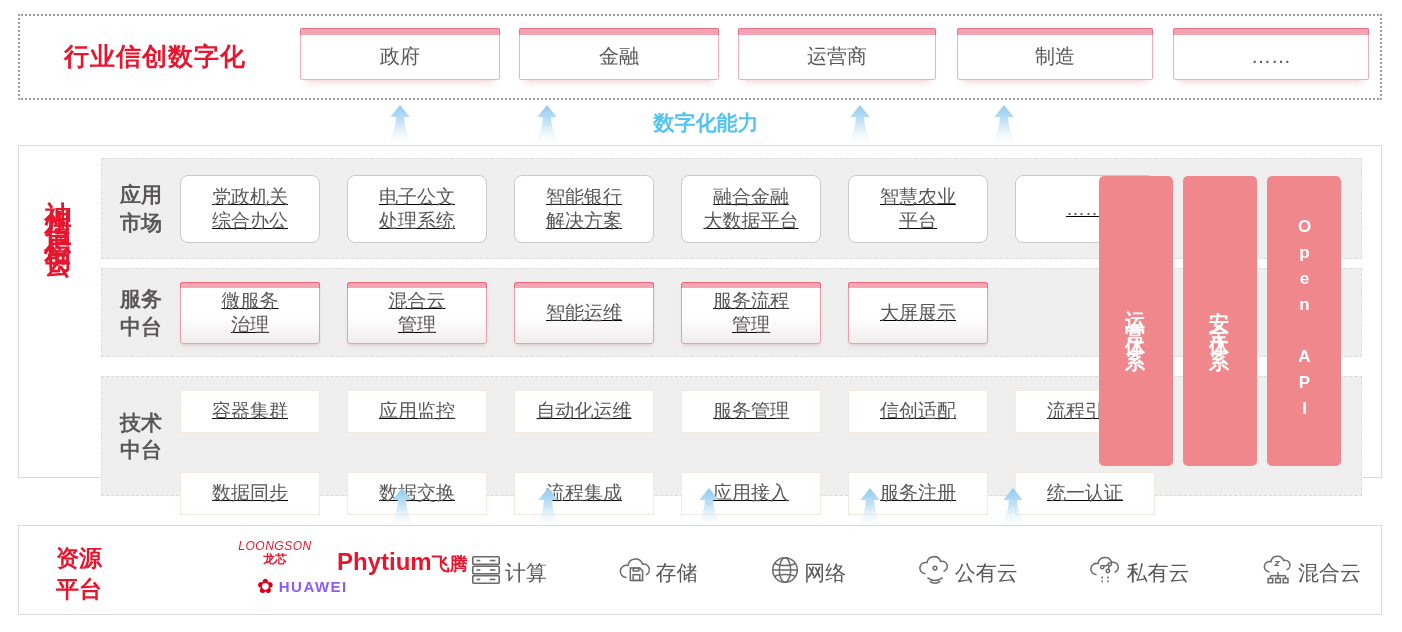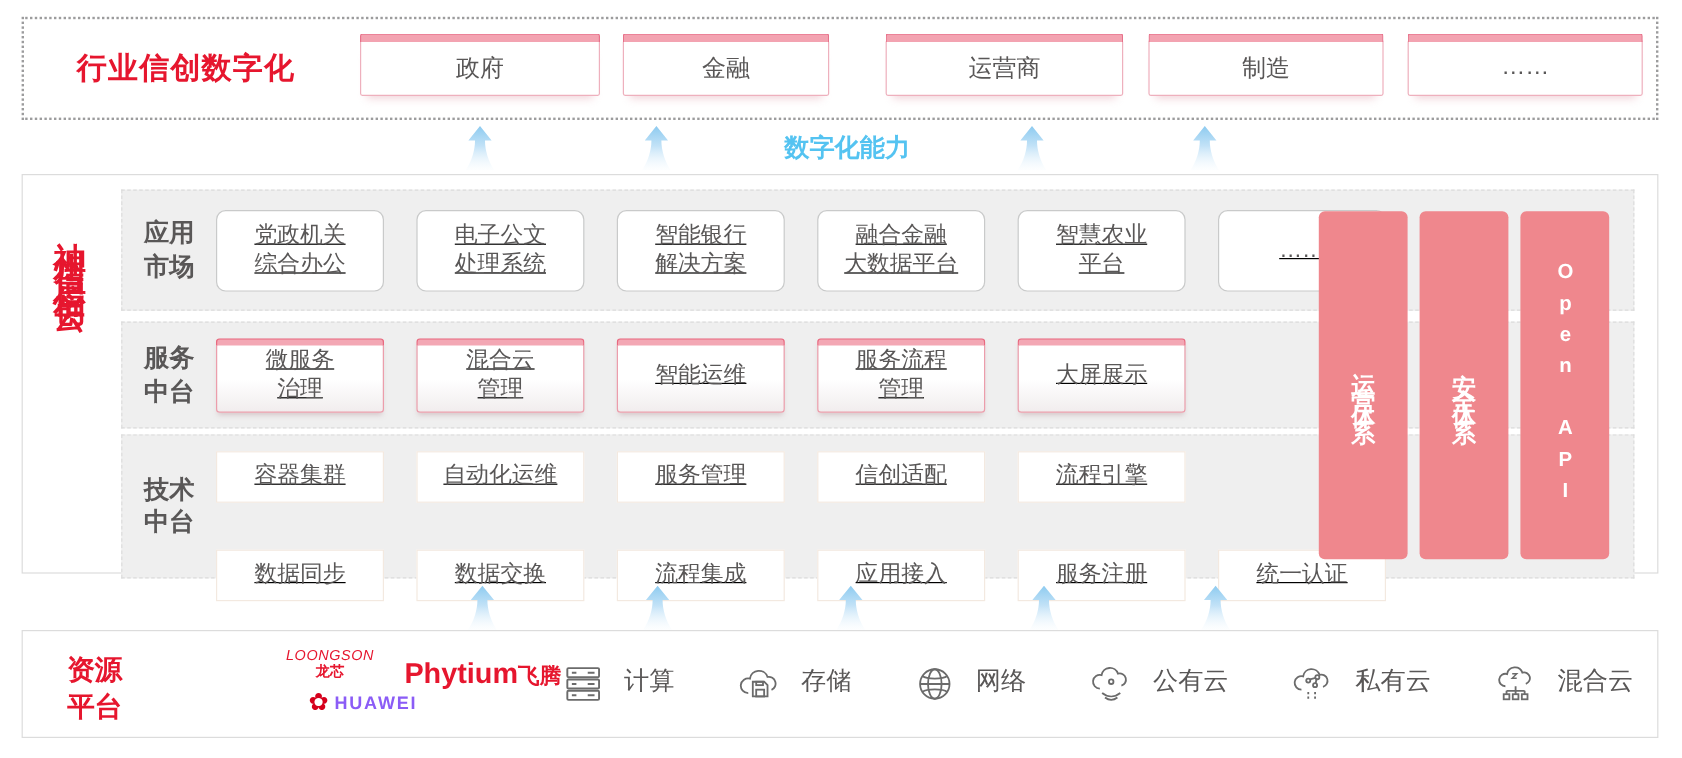--- a/index.html
+++ b/index.html
@@ -10,42 +10,42 @@
   .top-band{position:absolute;left:18px;top:14px;width:1364px;height:86px;
     border:2px dotted #9c9c9d;box-sizing:border-box;background:#fff;}
   .top-title{position:absolute;left:44px;top:24px;font-size:25px;font-weight:bold;color:#e6162e;letter-spacing:1px;}
   .industry-box{position:absolute;top:17px;height:47px;background:#fff;
     border:1px solid #eeb0bd;border-radius:2px;box-sizing:border-box;
     display:flex;align-items:center;justify-content:center;
     font-size:20px;color:#595757;
     box-shadow:0 8px 7px -6px rgba(222,150,163,.45);}
   .industry-box::before{content:"";position:absolute;left:-1px;right:-1px;top:-6px;height:6px;
     background:#f3a3b1;border:1px solid #e7718a;border-bottom:none;border-radius:2px 2px 0 0;}
-  .ib1{left:280px;width:200px}.ib2{left:499px;width:172px}.ib3{left:718px;width:198px}
+  .ib1{left:280px;width:200px}.ib2{left:499px;width:200px}.ib3{left:718px;width:198px}
   .ib4{left:937px;width:196px}.ib5{left:1153px;width:196px}
 
   
   .cap-label{position:absolute;left:636px;top:109px;width:140px;text-align:center;
     font-size:21px;font-weight:bold;color:#54c3f1;}
   .arrow-up{position:absolute;width:24px;height:41px;}
   .ta1{left:388px;top:103px}.ta2{left:535px;top:103px}.ta3{left:848px;top:103px}.ta4{left:992px;top:103px}
   .ba1{left:390px;top:486px}.ba2{left:536px;top:486px}.ba3{left:697px;top:486px}
   .ba4{left:858px;top:486px}.ba5{left:1001px;top:486px}
 
   
   .platform{position:absolute;left:18px;top:145px;width:1364px;height:333px;
     background:#fff;border:1px solid #dcdcdc;box-sizing:border-box;}
   .vertical-title{position:absolute;left:22px;top:33px;height:276px;
     writing-mode:vertical-rl;text-orientation:upright;
     font-size:27px;font-weight:bold;color:#e6162e;letter-spacing:9px;line-height:34px;}
   .band{position:absolute;left:82px;width:1261px;background:#efefef;
     border:1px dashed #dcdcdc;box-sizing:border-box;display:flex;align-items:center;}
   .band1{top:12px;height:101px}
   .band2{top:122px;height:89px}
-  .band3{top:216px;height:120px}
+  .band3{top:230px;height:120px}
   .band-label{width:78px;flex:0 0 78px;text-align:center;font-size:21px;font-weight:bold;
     color:#595757;white-space:pre-line;line-height:1.3;}
   .band-items{display:flex;gap:27px;text-decoration:underline;}
   .cellbox{width:140px;box-sizing:border-box;display:flex;align-items:center;justify-content:center;
     text-align:center;font-size:19px;color:#595757;white-space:pre-line;line-height:1.22;}
   .app-box{height:68px;background:#fff;border:1px solid #c9caca;border-radius:8px;}
   .svc-box{position:relative;height:62px;background:linear-gradient(#ffffff 55%,#f1edee 100%);
     border:1px solid #ec9dab;border-radius:3px;box-shadow:0 3px 4px -2px rgba(190,160,165,.5);}
   .svc-box::before{content:"";position:absolute;top:-1px;left:-1px;right:-1px;height:6px;
     background:#f3a7b4;border:1px solid #e8697f;border-bottom:none;border-radius:3px 3px 0 0;box-sizing:border-box;}
@@ -66,21 +66,21 @@
   .loongson-word{font-size:12px;font-weight:400;font-style:italic;letter-spacing:.5px;}
   .loongson-cn{font-size:12px;font-weight:bold;margin-top:-2px;}
   .vendor-phytium{position:absolute;left:318px;top:22px;color:#e6162e;font-weight:bold;}
   .phytium-word{font-size:24px;}
   .phytium-cn{font-size:18px;}
   .vendor-huawei{position:absolute;left:238px;top:50px;display:flex;align-items:center;gap:5px;}
   .huawei-flower{color:#d6001c;font-size:20px;line-height:20px;}
   .huawei-word{font-size:15px;font-weight:bold;color:#8b5cf6;letter-spacing:1.5px;}
   .res-items{position:absolute;left:450px;top:0;width:892px;height:88px;
     display:flex;align-items:center;justify-content:space-between;}
-  .res-item{display:flex;align-items:flex-start;gap:17px;}
+  .res-item{display:flex;align-items:flex-end;gap:2px;}
   .res-item svg{flex:0 0 auto;}
   .res-label{font-size:21px;color:#595757;}
 </style>
 </head>
 <body>
 
 <svg width="0" height="0" style="position:absolute">
   <defs>
     <linearGradient id="arrowGrad" x1="0" y1="0" x2="0" y2="1">
       <stop offset="0" stop-color="#8ecbf0"></stop>
@@ -150,20 +150,21 @@
         <div class="cellbox svc-box">大屏展示</div>
       </div>
     </div>
 
     <div class="band band3">
       <div class="band-label">技术
 中台</div>
       <div class="tech-col">
         <div class="band-items">
           <div class="cellbox tech-box">容器集群</div>
+          <div class="cellbox tech-box">应用监控</div>
           <div class="cellbox tech-box">自动化运维</div>
           <div class="cellbox tech-box">服务管理</div>
           <div class="cellbox tech-box">信创适配</div>
           <div class="cellbox tech-box">流程引擎</div>
         </div>
         <div class="band-items">
           <div class="cellbox tech-box">数据同步</div>
           <div class="cellbox tech-box">数据交换</div>
           <div class="cellbox tech-box">流程集成</div>
           <div class="cellbox tech-box">应用接入</div>

